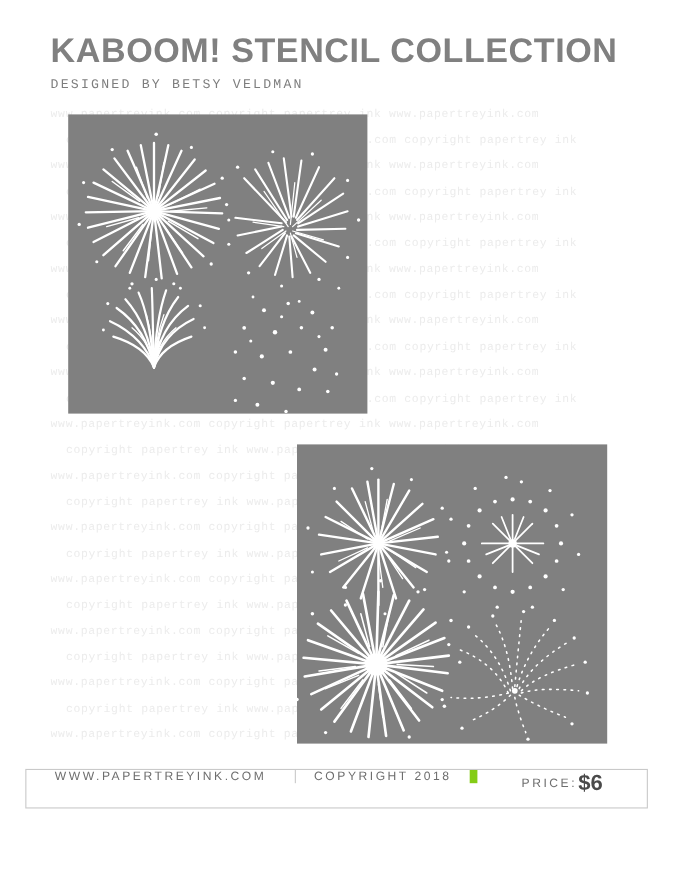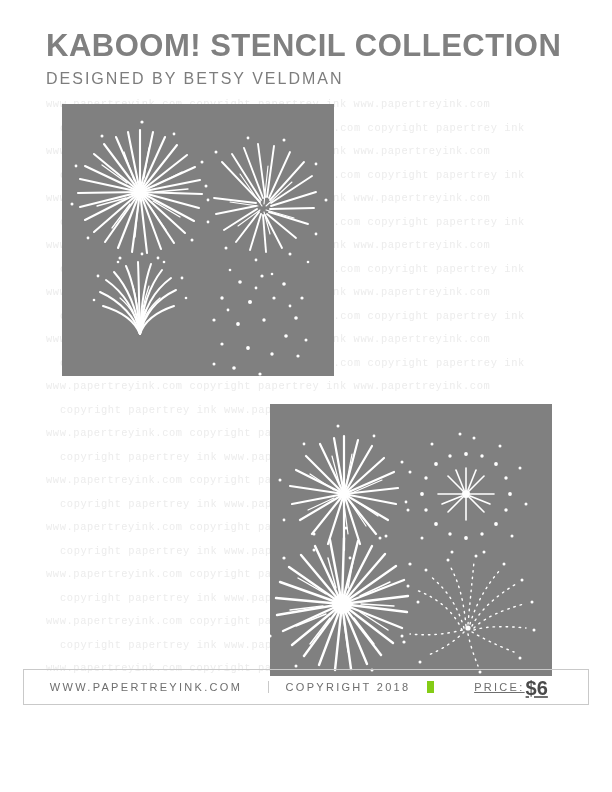--- a/index.html
+++ b/index.html
@@ -33,25 +33,26 @@
     font-weight: bold;
     text-transform: uppercase;
     line-height: 1.05;
     text-align: left;
     white-space: nowrap;
     transform: scaleX(1.0);
     transform-origin: left center;
   }
   .subtitle {
     margin-top: 7px;
-    font-size: 16px;
+    font-size: 12px;
     letter-spacing: 2.0px;
     color: #7d7d7d;
     text-transform: uppercase;
     font-weight: normal;
+    font-family: Liberation Mono, monospace;
   }
 
   
   .watermark {
     position: absolute;
     left: 46px;
     top: 93px;
     width: 520px;
     height: 600px;
     overflow: hidden;
@@ -86,42 +87,42 @@
     left: 270px;
     top: 404px;
     width: 282px;
     height: 272px;
   }
 
   
   .footer {
     position: absolute;
     left: 23px;
-    top: 669px;
+    top: 699px;
     width: 566px;
     height: 36px;
     border: 1px solid #c9c9c9;
     box-sizing: border-box;
     display: flex;
-    align-items: center;
+    align-items: flex-start;
   }
   .footer-cell {
     display: flex;
     align-items: center;
     justify-content: center;
     font-size: 11px;
     letter-spacing: 2.3px;
     color: #6e6e6e;
     text-transform: uppercase;
     box-sizing: border-box;
     white-space: nowrap;
   }
   .footer-cell.website { flex: 0 0 245px; border-right: 1px solid #c9c9c9; }
   .footer-cell.copyright { flex: 0 0 165px; border-right: 7px solid #84cc16; }
-  .footer-cell.price { flex: 1 1 auto; position: relative; text-decoration: underline; }
+  .footer-cell.price { flex: 1 1 auto; position: relative; }
   .price-label { letter-spacing: 2.3px; }
   .price-value {
     font-size: 20px;
     letter-spacing: 0;
     color: #4a4a4a;
     font-weight: bold;
     margin-left: 1px;
     position: relative;
     top: 1px;
   }

